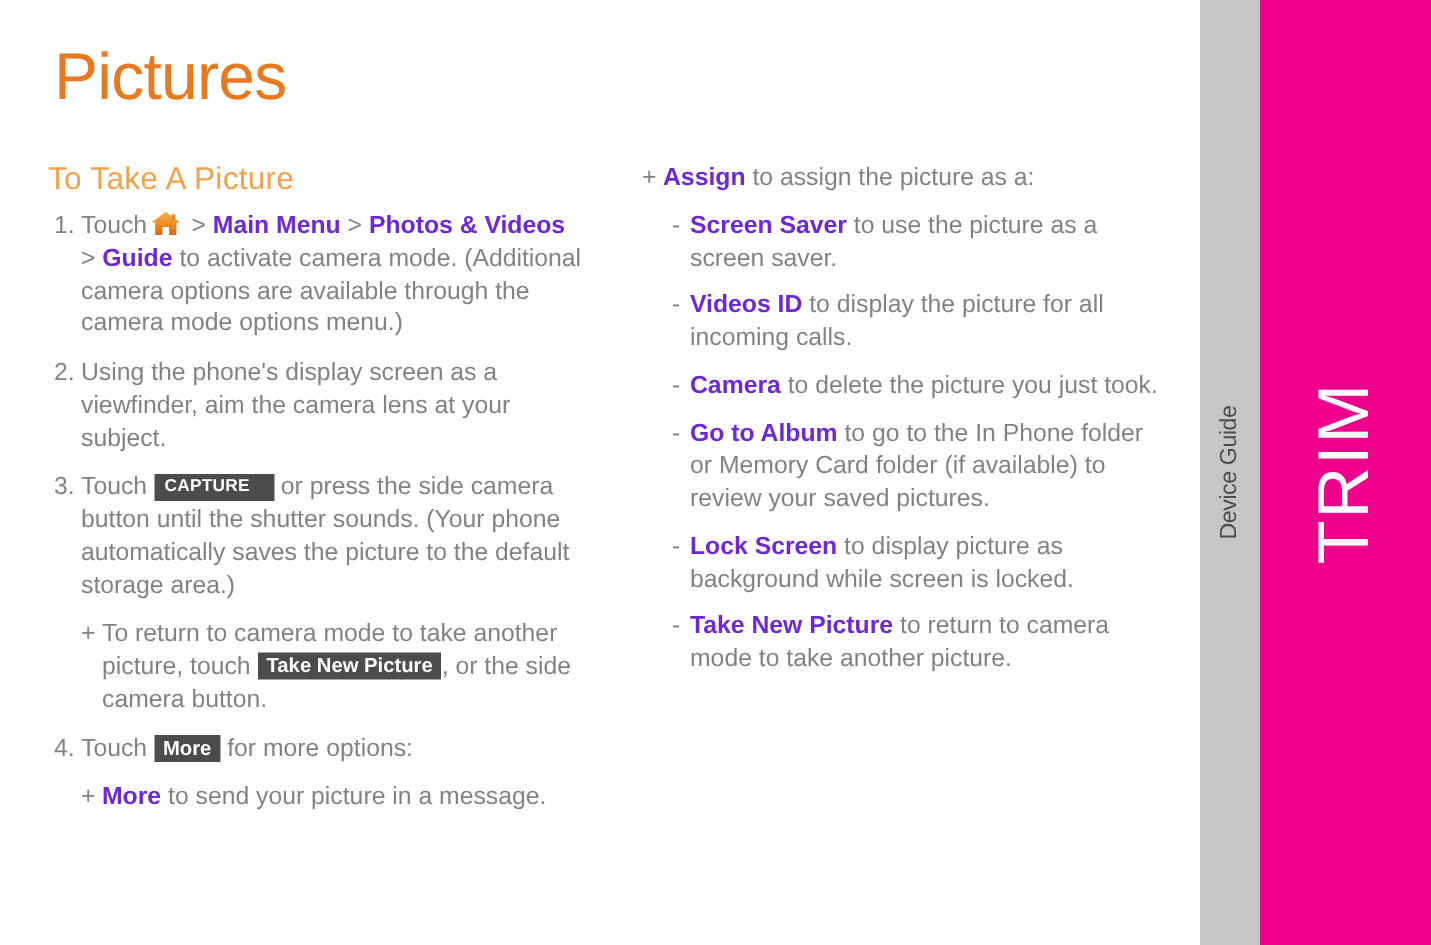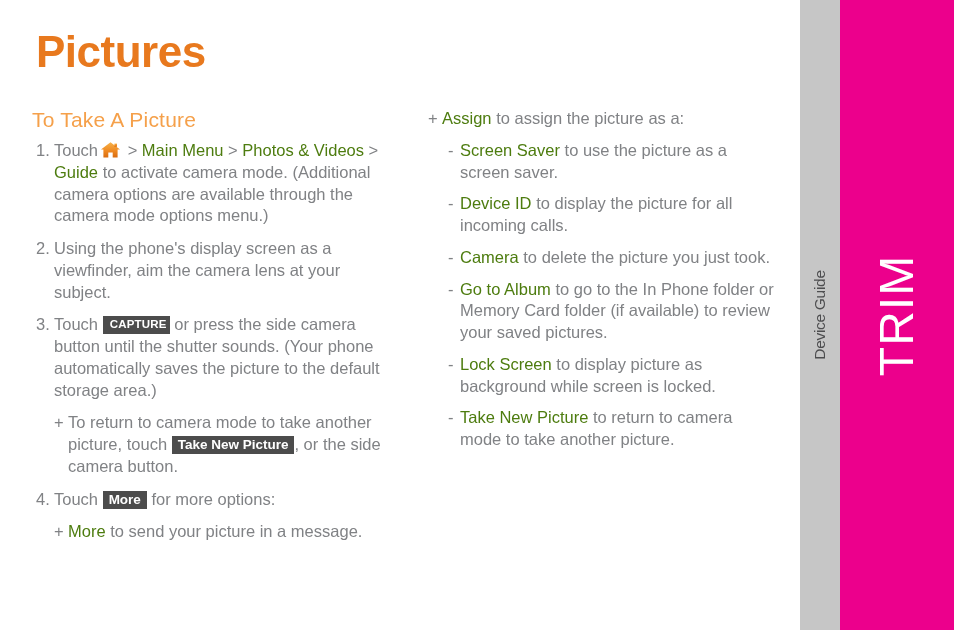--- a/index.html
+++ b/index.html
@@ -76,21 +76,21 @@
     color: #ffffff;
     font-family: "Liberation Sans", sans-serif;
   }
 
   
   .page-title {
     position: absolute;
     left: 36px;
     top: 30px;
     font-size: 44px;
-    font-weight: bold;
+    font-weight: normal;
     color: #e8791e;
     letter-spacing: -0.5px;
     line-height: 1;
   }
   .section-title {
     position: absolute;
     left: 32px;
     top: 108px;
     font-size: 21px;
     font-weight: normal;
@@ -170,39 +170,39 @@
     padding-left: 20px;
   }
   .dash-mark {
     flex: 0 0 auto;
     width: 12px;
     color: #808285;
   }
   .dash-body { flex: 1 1 auto; }
 
   b, .bold {
-    color: #4d7c0f;
-    font-weight: normal;
+    color: #6d28d9;
+    font-weight: bold;
   }
 
   
   .badge {
     display: inline-block;
     background: #4c4c4c;
     color: #ffffff;
     font-weight: bold;
     padding: 1px 6px 2px 6px;
     vertical-align: 1px;
     line-height: 1.12;
     white-space: nowrap;
   }
   .badge-caps {
     font-size: 11.5px;
     letter-spacing: 0.2px;
-    padding: 2px 3px 3px 7px;
+    padding: 2px 16px 3px 7px;
     vertical-align: 2px;
   }
   .badge-normal {
     font-size: 13.5px;
     padding: 1px 6px 2px 6px;
   }
 
   
   .home-icon {
     display: inline-block;
@@ -284,21 +284,21 @@
       <div class="plus-body"><b>Assign</b> <span>to assign the picture as a:</span></div>
     </div>
 
     <div class="dash">
       <div class="dash-mark">-</div>
       <div class="dash-body"><b>Screen Saver</b> <span>to use the picture as a screen saver.</span></div>
     </div>
 
     <div class="dash">
       <div class="dash-mark">-</div>
-      <div class="dash-body"><b>Device ID</b> <span>to display the picture for all incoming calls.</span></div>
+      <div class="dash-body"><b>Videos ID</b> <span>to display the picture for all incoming calls.</span></div>
     </div>
 
     <div class="dash">
       <div class="dash-mark">-</div>
       <div class="dash-body"><b>Camera</b> <span>to delete the picture you just took.</span></div>
     </div>
 
     <div class="dash">
       <div class="dash-mark">-</div>
       <div class="dash-body"><b>Go to Album</b> <span>to go to the In Phone folder or Memory Card folder (if available) to review your saved pictures.</span></div>

